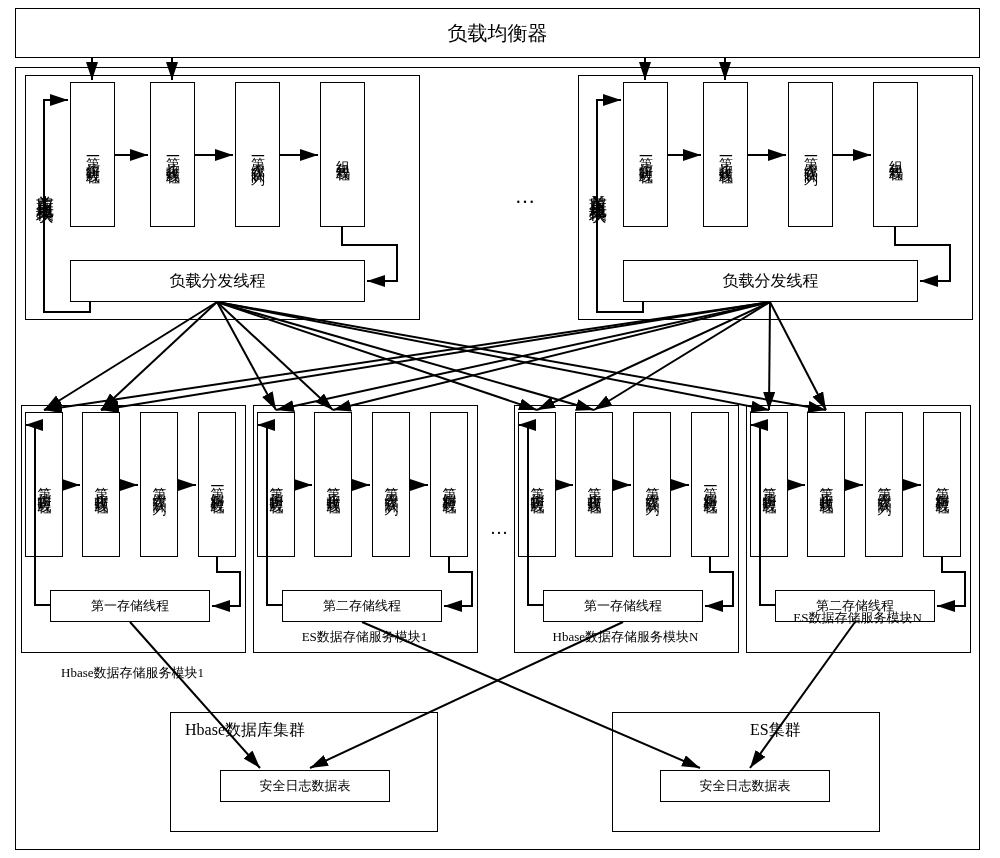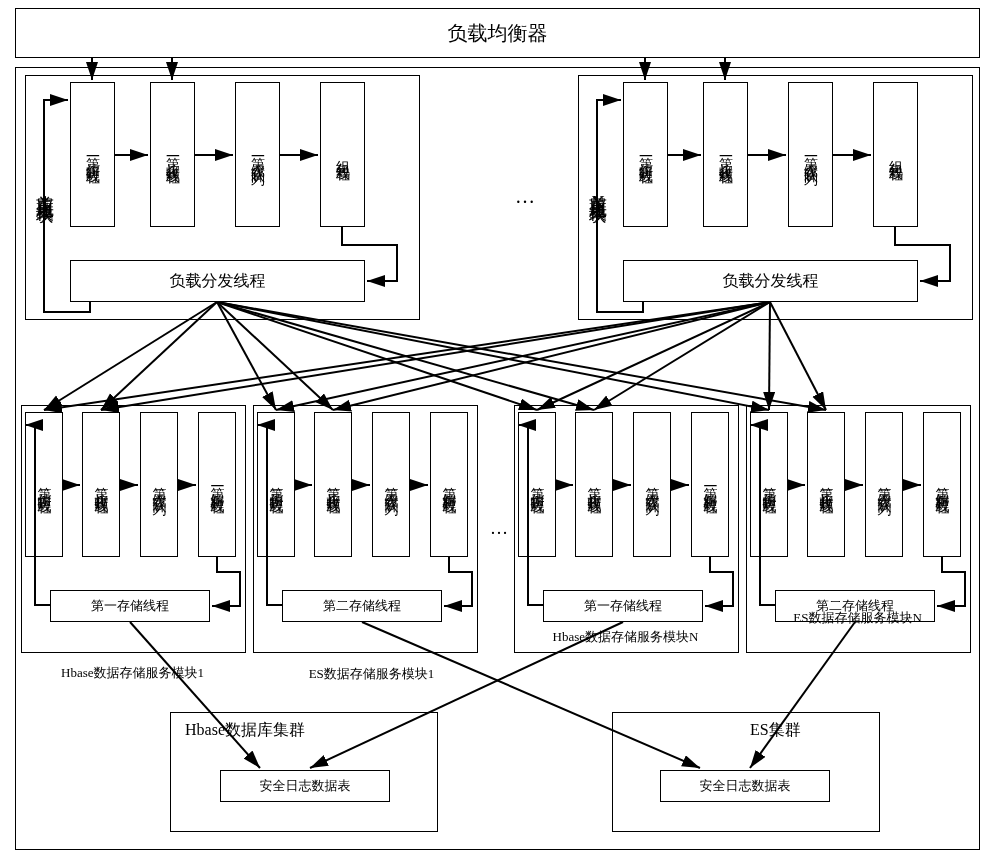--- a/index.html
+++ b/index.html
@@ -44,21 +44,21 @@
 <div class="box vtext-small" style="left:198px; top:412px; width:38px; height:145px;">第一解析线程</div>
 <div class="box htext-sm" style="left:50px; top:590px; width:160px; height:32px;">第一存储线程</div>
 <div class="htext-sm" style="position:absolute; left:25px; top:664px; width:215px;">Hbase数据存储服务模块1</div>
 
 <div class="box" style="left:253px; top:405px; width:225px; height:248px;"></div>
 <div class="box vtext-small" style="left:257px; top:412px; width:38px; height:145px;">第三侦听线程</div>
 <div class="box vtext-small" style="left:314px; top:412px; width:38px; height:145px;">第三接收线程</div>
 <div class="box vtext-small" style="left:372px; top:412px; width:38px; height:145px;">第三缓存队列</div>
 <div class="box vtext-small" style="left:430px; top:412px; width:38px; height:145px;">第二解析线程</div>
 <div class="box htext-sm" style="left:282px; top:590px; width:160px; height:32px;">第二存储线程</div>
-<div class="htext-sm" style="position:absolute; left:264px; top:628px; width:215px;margin-top:37px;">ES数据存储服务模块1</div>
+<div class="htext-sm" style="position:absolute; left:257px; top:628px; width:215px;">ES数据存储服务模块1</div>
 
 <div style="position:absolute; left:490px; top:518px; font-size:18px;">…</div>
 
 <div class="box" style="left:514px; top:405px; width:225px; height:248px;"></div>
 <div class="box vtext-small" style="left:518px; top:412px; width:38px; height:145px;">第二侦听线程</div>
 <div class="box vtext-small" style="left:575px; top:412px; width:38px; height:145px;">第二接收线程</div>
 <div class="box vtext-small" style="left:633px; top:412px; width:38px; height:145px;">第二缓存队列</div>
 <div class="box vtext-small" style="left:691px; top:412px; width:38px; height:145px;">第一解析线程</div>
 <div class="box htext-sm" style="left:543px; top:590px; width:160px; height:32px;">第一存储线程</div>
 <div class="htext-sm" style="position:absolute; left:518px; top:628px; width:215px;">Hbase数据存储服务模块N</div>

